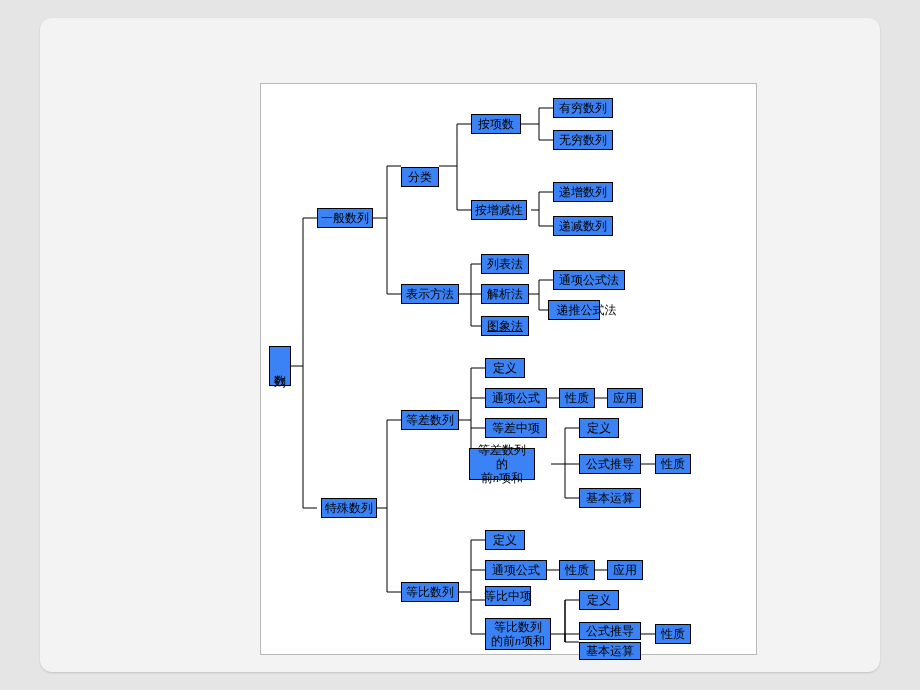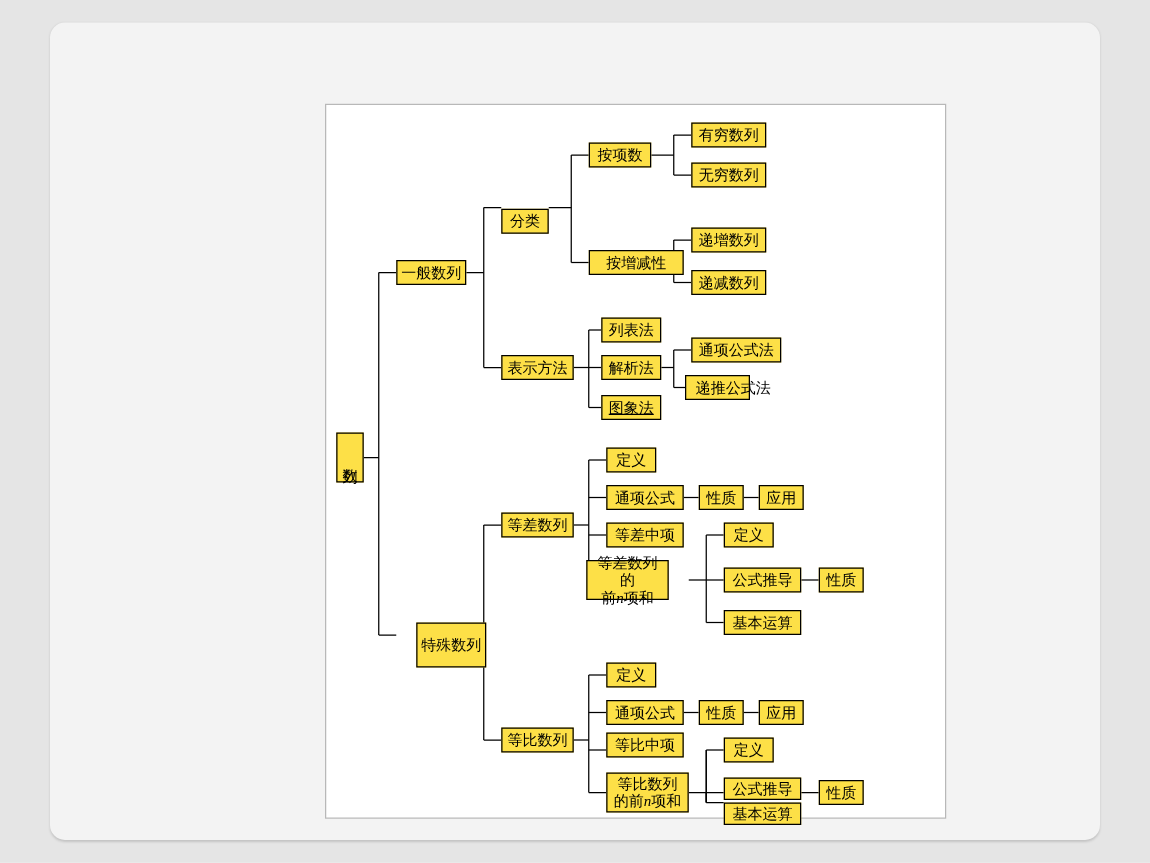--- a/index.html
+++ b/index.html
@@ -26,21 +26,21 @@
     top: 65px;
     width: 495px;
     height: 570px;
     background: #ffffff;
     border: 1px solid #b8b8b8;
   }
   svg { position: absolute; left: 0; top: 0; }
   .box {
     position: absolute;
     border: 1px solid #000;
-    background: #fde047;
+    background: #3b82f6;
     font-size: 12px;
     line-height: 14px;
     display: flex;
     align-items: center;
     justify-content: center;
     text-align: center;
     box-sizing: border-box;
     padding: 2px 3px;
     white-space: nowrap;
   }
@@ -148,27 +148,27 @@
 
         <line x1="380" y1="550" x2="394" y2="550"></line>
 
         <line x1="304" y1="516" x2="304" y2="558"></line>
       </g>
     </svg>
 
     <div class="box vbox" style="left:8px; top:262px; width:22px; height:40px;">数列</div>
 
     <div class="box" style="left:56px; top:124px; width:56px; height:20px;text-align:center;">一般数列</div>
-    <div class="box" style="left:72px; top:414px; width:56px; height:36px;">特殊数列</div>
+    <div class="box" style="left:60px; top:414px; width:56px; height:20px;">特殊数列</div>
 
     <div class="box" style="left:140px; top:72px; width:38px; height:20px;margin-top:11px;">分类</div>
     <div class="box" style="left:210px; top:30px; width:50px; height:20px;">按项数</div>
     <div class="box" style="left:292px; top:14px; width:60px; height:20px;">有穷数列</div>
     <div class="box" style="left:292px; top:46px; width:60px; height:20px;">无穷数列</div>
-    <div class="box" style="left:210px; top:116px; width:76px; height:20px;">按增减性</div>
+    <div class="box" style="left:210px; top:116px; width:56px; height:20px;">按增减性</div>
     <div class="box" style="left:292px; top:98px; width:60px; height:20px;">递增数列</div>
     <div class="box" style="left:292px; top:132px; width:60px; height:20px;">递减数列</div>
 
     <div class="box" style="left:140px; top:200px; width:58px; height:20px;">表示方法</div>
     <div class="box" style="left:220px; top:170px; width:48px; height:20px;">列表法</div>
     <div class="box" style="left:220px; top:200px; width:48px; height:20px;">解析法</div>
     <div class="box" style="left:220px; top:232px; width:48px; height:20px;text-decoration:underline;">图象法</div>
     <div class="box" style="left:292px; top:186px; width:72px; height:20px;">通项公式法</div>
     <div class="box" style="left:287px; top:216px; width:52px; height:20px;padding-left:28px;">递推公式法</div>
 
@@ -184,21 +184,21 @@
     <div class="box" style="left:318px; top:334px; width:40px; height:20px;">定义</div>
     <div class="box" style="left:318px; top:370px; width:62px; height:20px;">公式推导</div>
     <div class="box" style="left:318px; top:404px; width:62px; height:20px;">基本运算</div>
     <div class="box" style="left:394px; top:370px; width:36px; height:20px;">性质</div>
 
     <div class="box" style="left:140px; top:498px; width:58px; height:20px;">等比数列</div>
     <div class="box" style="left:224px; top:446px; width:40px; height:20px;">定义</div>
     <div class="box" style="left:224px; top:476px; width:62px; height:20px;">通项公式</div>
     <div class="box" style="left:298px; top:476px; width:36px; height:20px;">性质</div>
     <div class="box" style="left:346px; top:476px; width:36px; height:20px;">应用</div>
-    <div class="box" style="left:224px; top:502px; width:62px; height:20px;">等比中项</div>
+    <div class="box" style="left:224px; top:502px; width:46px; height:20px;">等比中项</div>
     <div class="box multi" style="left:224px; top:534px; width:66px; height:32px;">
       <span><span>等比数列</span><br><span><span>的前<span class="ital">n</span>项和</span></span></span>
     </div>
     <div class="box" style="left:318px; top:506px; width:40px; height:20px;">定义</div>
     <div class="box" style="left: 318px; top: 538px; width: 62px; height: 18px;">公式推导</div>
 
   <div class="box" style="left: 318px; top: 558px; width: 62px; height: 18px;">基本运算</div>
       <div class="box" style="left: 394px; top: 540px; width: 36px; height: 20px;">性质</div>
     </div>
 </div>

